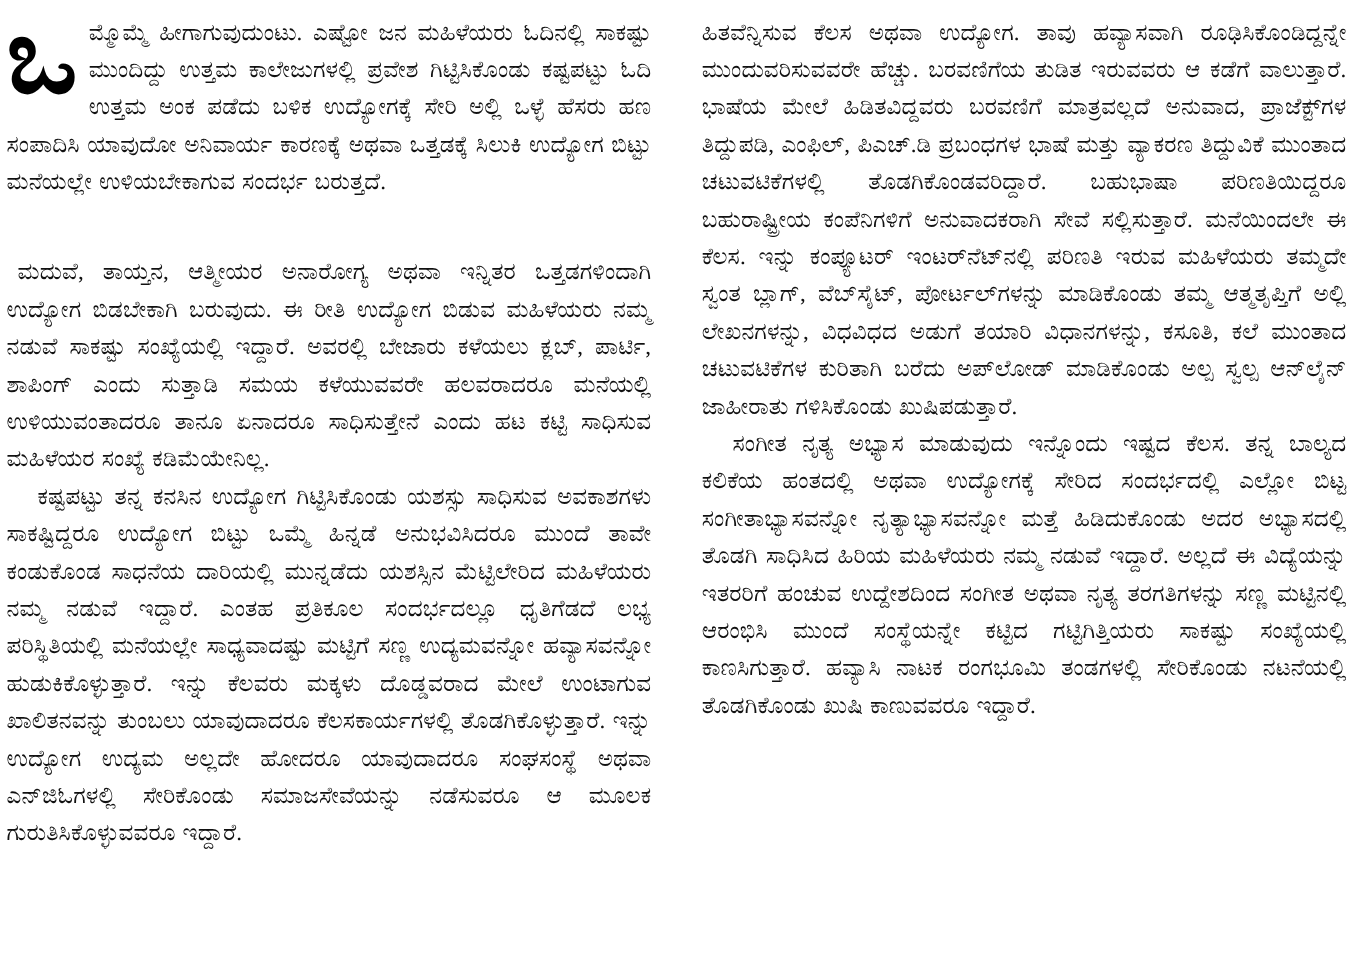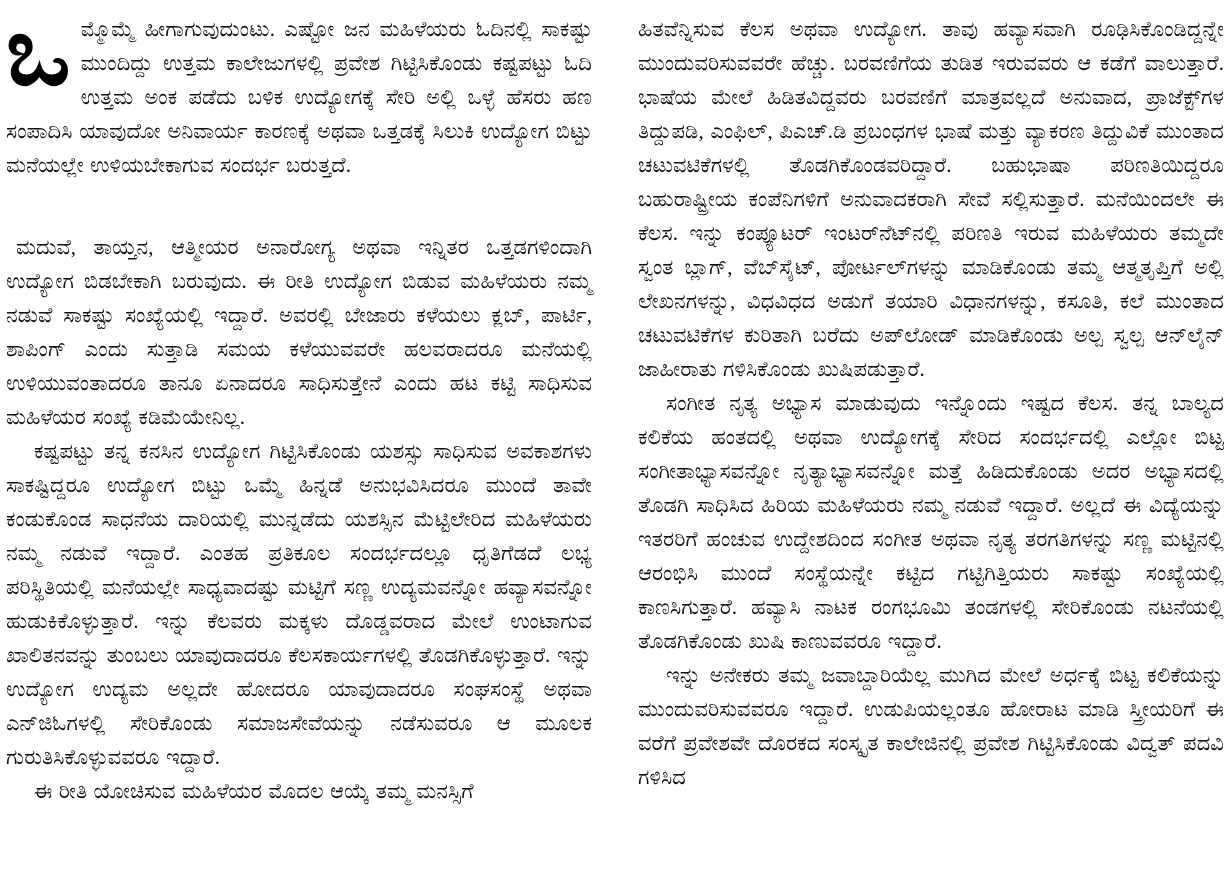--- a/index.html
+++ b/index.html
@@ -49,22 +49,20 @@
 <body>
 
 <div class="page">
 
   <div class="col">
     <p class="para">
       <span class="dropcap">ಒ</span><span>ಮ್ಮೊಮ್ಮೆ ಹೀಗಾಗುವುದುಂಟು. ಎಷ್ಟೋ ಜನ ಮಹಿಳೆಯರು ಓದಿನಲ್ಲಿ ಸಾಕಷ್ಟು ಮುಂದಿದ್ದು ಉತ್ತಮ ಕಾಲೇಜುಗಳಲ್ಲಿ ಪ್ರವೇಶ ಗಿಟ್ಟಿಸಿಕೊಂಡು ಕಷ್ಟಪಟ್ಟು ಓದಿ ಉತ್ತಮ ಅಂಕ ಪಡೆದು ಬಳಿಕ ಉದ್ಯೋಗಕ್ಕೆ ಸೇರಿ ಅಲ್ಲಿ ಒಳ್ಳೆ ಹೆಸರು ಹಣ ಸಂಪಾದಿಸಿ ಯಾವುದೋ ಅನಿವಾರ್ಯ ಕಾರಣಕ್ಕೆ ಅಥವಾ ಒತ್ತಡಕ್ಕೆ ಸಿಲುಕಿ ಉದ್ಯೋಗ ಬಿಟ್ಟು ಮನೆಯಲ್ಲೇ ಉಳಿಯಬೇಕಾಗುವ ಸಂದರ್ಭ ಬರುತ್ತದೆ.</span>
     </p>
     <p class="para indent-sm">ಮದುವೆ, ತಾಯ್ತನ, ಆತ್ಮೀಯರ ಅನಾರೋಗ್ಯ ಅಥವಾ ಇನ್ನಿತರ ಒತ್ತಡಗಳಿಂದಾಗಿ ಉದ್ಯೋಗ ಬಿಡಬೇಕಾಗಿ ಬರುವುದು. ಈ ರೀತಿ ಉದ್ಯೋಗ ಬಿಡುವ ಮಹಿಳೆಯರು ನಮ್ಮ ನಡುವೆ ಸಾಕಷ್ಟು ಸಂಖ್ಯೆಯಲ್ಲಿ ಇದ್ದಾರೆ. ಅವರಲ್ಲಿ ಬೇಜಾರು ಕಳೆಯಲು ಕ್ಲಬ್, ಪಾರ್ಟಿ, ಶಾಪಿಂಗ್ ಎಂದು ಸುತ್ತಾಡಿ ಸಮಯ ಕಳೆಯುವವರೇ ಹಲವರಾದರೂ ಮನೆಯಲ್ಲಿ ಉಳಿಯುವಂತಾದರೂ ತಾನೂ ಏನಾದರೂ ಸಾಧಿಸುತ್ತೇನೆ ಎಂದು ಹಟ ಕಟ್ಟಿ ಸಾಧಿಸುವ ಮಹಿಳೆಯರ ಸಂಖ್ಯೆ ಕಡಿಮೆಯೇನಿಲ್ಲ.</p>
     <p class="para indent">ಕಷ್ಟಪಟ್ಟು ತನ್ನ ಕನಸಿನ ಉದ್ಯೋಗ ಗಿಟ್ಟಿಸಿಕೊಂಡು ಯಶಸ್ಸು ಸಾಧಿಸುವ ಅವಕಾಶಗಳು ಸಾಕಷ್ಟಿದ್ದರೂ ಉದ್ಯೋಗ ಬಿಟ್ಟು ಒಮ್ಮೆ ಹಿನ್ನಡೆ ಅನುಭವಿಸಿದರೂ ಮುಂದೆ ತಾವೇ ಕಂಡುಕೊಂಡ ಸಾಧನೆಯ ದಾರಿಯಲ್ಲಿ ಮುನ್ನಡೆದು ಯಶಸ್ಸಿನ ಮೆಟ್ಟಿಲೇರಿದ ಮಹಿಳೆಯರು ನಮ್ಮ ನಡುವೆ ಇದ್ದಾರೆ. ಎಂತಹ ಪ್ರತಿಕೂಲ ಸಂದರ್ಭದಲ್ಲೂ ಧೃತಿಗೆಡದೆ ಲಭ್ಯ ಪರಿಸ್ಥಿತಿಯಲ್ಲಿ ಮನೆಯಲ್ಲೇ ಸಾಧ್ಯವಾದಷ್ಟು ಮಟ್ಟಿಗೆ ಸಣ್ಣ ಉದ್ಯಮವನ್ನೋ ಹವ್ಯಾಸವನ್ನೋ ಹುಡುಕಿಕೊಳ್ಳುತ್ತಾರೆ. ಇನ್ನು ಕೆಲವರು ಮಕ್ಕಳು ದೊಡ್ಡವರಾದ ಮೇಲೆ ಉಂಟಾಗುವ ಖಾಲಿತನವನ್ನು ತುಂಬಲು ಯಾವುದಾದರೂ ಕೆಲಸಕಾರ್ಯಗಳಲ್ಲಿ ತೊಡಗಿಕೊಳ್ಳುತ್ತಾರೆ. ಇನ್ನು ಉದ್ಯೋಗ ಉದ್ಯಮ ಅಲ್ಲದೇ ಹೋದರೂ ಯಾವುದಾದರೂ ಸಂಘಸಂಸ್ಥೆ ಅಥವಾ ಎನ್‌ಜಿಓಗಳಲ್ಲಿ ಸೇರಿಕೊಂಡು ಸಮಾಜಸೇವೆಯನ್ನು ನಡೆಸುವರೂ ಆ ಮೂಲಕ ಗುರುತಿಸಿಕೊಳ್ಳುವವರೂ ಇದ್ದಾರೆ.</p>
-    <p class="para indent">ಈ ರೀತಿ ಯೋಚಿಸುವ ಮಹಿಳೆಯರ ಮೊದಲ ಆಯ್ಕೆ ತಮ್ಮ ಮನಸ್ಸಿಗೆ</p>
   </div>
 
   <div class="col">
     <p class="para">ಹಿತವೆನ್ನಿಸುವ ಕೆಲಸ ಅಥವಾ ಉದ್ಯೋಗ. ತಾವು ಹವ್ಯಾಸವಾಗಿ ರೂಢಿಸಿಕೊಂಡಿದ್ದನ್ನೇ ಮುಂದುವರಿಸುವವರೇ ಹೆಚ್ಚು. ಬರವಣಿಗೆಯ ತುಡಿತ ಇರುವವರು ಆ ಕಡೆಗೆ ವಾಲುತ್ತಾರೆ. ಭಾಷೆಯ ಮೇಲೆ ಹಿಡಿತವಿದ್ದವರು ಬರವಣಿಗೆ ಮಾತ್ರವಲ್ಲದೆ ಅನುವಾದ, ಪ್ರಾಜೆಕ್ಟ್‌ಗಳ ತಿದ್ದುಪಡಿ, ಎಂಫಿಲ್, ಪಿಎಚ್.ಡಿ ಪ್ರಬಂಧಗಳ ಭಾಷೆ ಮತ್ತು ವ್ಯಾಕರಣ ತಿದ್ದುವಿಕೆ ಮುಂತಾದ ಚಟುವಟಿಕೆಗಳಲ್ಲಿ ತೊಡಗಿಕೊಂಡವರಿದ್ದಾರೆ. ಬಹುಭಾಷಾ ಪರಿಣತಿಯಿದ್ದರೂ ಬಹುರಾಷ್ಟ್ರೀಯ ಕಂಪೆನಿಗಳಿಗೆ ಅನುವಾದಕರಾಗಿ ಸೇವೆ ಸಲ್ಲಿಸುತ್ತಾರೆ. ಮನೆಯಿಂದಲೇ ಈ ಕೆಲಸ. ಇನ್ನು ಕಂಪ್ಯೂಟರ್ ಇಂಟರ್‌ನೆಟ್‌ನಲ್ಲಿ ಪರಿಣತಿ ಇರುವ ಮಹಿಳೆಯರು ತಮ್ಮದೇ ಸ್ವಂತ ಬ್ಲಾಗ್, ವೆಬ್‌ಸೈಟ್, ಪೋರ್ಟಲ್‌ಗಳನ್ನು ಮಾಡಿಕೊಂಡು ತಮ್ಮ ಆತ್ಮತೃಪ್ತಿಗೆ ಅಲ್ಲಿ ಲೇಖನಗಳನ್ನು, ವಿಧವಿಧದ ಅಡುಗೆ ತಯಾರಿ ವಿಧಾನಗಳನ್ನು, ಕಸೂತಿ, ಕಲೆ ಮುಂತಾದ ಚಟುವಟಿಕೆಗಳ ಕುರಿತಾಗಿ ಬರೆದು ಅಪ್‌ಲೋಡ್ ಮಾಡಿಕೊಂಡು ಅಲ್ಪ ಸ್ವಲ್ಪ ಆನ್‌ಲೈನ್ ಜಾಹೀರಾತು ಗಳಿಸಿಕೊಂಡು ಖುಷಿಪಡುತ್ತಾರೆ.</p>
     <p class="para indent">ಸಂಗೀತ ನೃತ್ಯ ಅಭ್ಯಾಸ ಮಾಡುವುದು ಇನ್ನೊಂದು ಇಷ್ಟದ ಕೆಲಸ. ತನ್ನ ಬಾಲ್ಯದ ಕಲಿಕೆಯ ಹಂತದಲ್ಲಿ ಅಥವಾ ಉದ್ಯೋಗಕ್ಕೆ ಸೇರಿದ ಸಂದರ್ಭದಲ್ಲಿ ಎಲ್ಲೋ ಬಿಟ್ಟ ಸಂಗೀತಾಭ್ಯಾಸವನ್ನೋ ನೃತ್ಯಾಭ್ಯಾಸವನ್ನೋ ಮತ್ತೆ ಹಿಡಿದುಕೊಂಡು ಅದರ ಅಭ್ಯಾಸದಲ್ಲಿ ತೊಡಗಿ ಸಾಧಿಸಿದ ಹಿರಿಯ ಮಹಿಳೆಯರು ನಮ್ಮ ನಡುವೆ ಇದ್ದಾರೆ. ಅಲ್ಲದೆ ಈ ವಿದ್ಯೆಯನ್ನು ಇತರರಿಗೆ ಹಂಚುವ ಉದ್ದೇಶದಿಂದ ಸಂಗೀತ ಅಥವಾ ನೃತ್ಯ ತರಗತಿಗಳನ್ನು ಸಣ್ಣ ಮಟ್ಟಿನಲ್ಲಿ ಆರಂಭಿಸಿ ಮುಂದೆ ಸಂಸ್ಥೆಯನ್ನೇ ಕಟ್ಟಿದ ಗಟ್ಟಿಗಿತ್ತಿಯರು ಸಾಕಷ್ಟು ಸಂಖ್ಯೆಯಲ್ಲಿ ಕಾಣಸಿಗುತ್ತಾರೆ. ಹವ್ಯಾಸಿ ನಾಟಕ ರಂಗಭೂಮಿ ತಂಡಗಳಲ್ಲಿ ಸೇರಿಕೊಂಡು ನಟನೆಯಲ್ಲಿ ತೊಡಗಿಕೊಂಡು ಖುಷಿ ಕಾಣುವವರೂ ಇದ್ದಾರೆ.</p>
-    <p class="para indent">ಇನ್ನು ಅನೇಕರು ತಮ್ಮ ಜವಾಬ್ದಾರಿಯೆಲ್ಲ ಮುಗಿದ ಮೇಲೆ ಅರ್ಧಕ್ಕೆ ಬಿಟ್ಟ ಕಲಿಕೆಯನ್ನು ಮುಂದುವರಿಸುವವರೂ ಇದ್ದಾರೆ. ಉಡುಪಿಯಲ್ಲಂತೂ ಹೋರಾಟ ಮಾಡಿ ಸ್ತ್ರೀಯರಿಗೆ ಈ ವರೆಗೆ ಪ್ರವೇಶವೇ ದೊರಕದ ಸಂಸ್ಕೃತ ಕಾಲೇಜಿನಲ್ಲಿ ಪ್ರವೇಶ ಗಿಟ್ಟಿಸಿಕೊಂಡು ವಿದ್ವತ್ ಪದವಿ ಗಳಿಸಿದ</p>
   </div>
 
 </div>
 
 </body></html>

